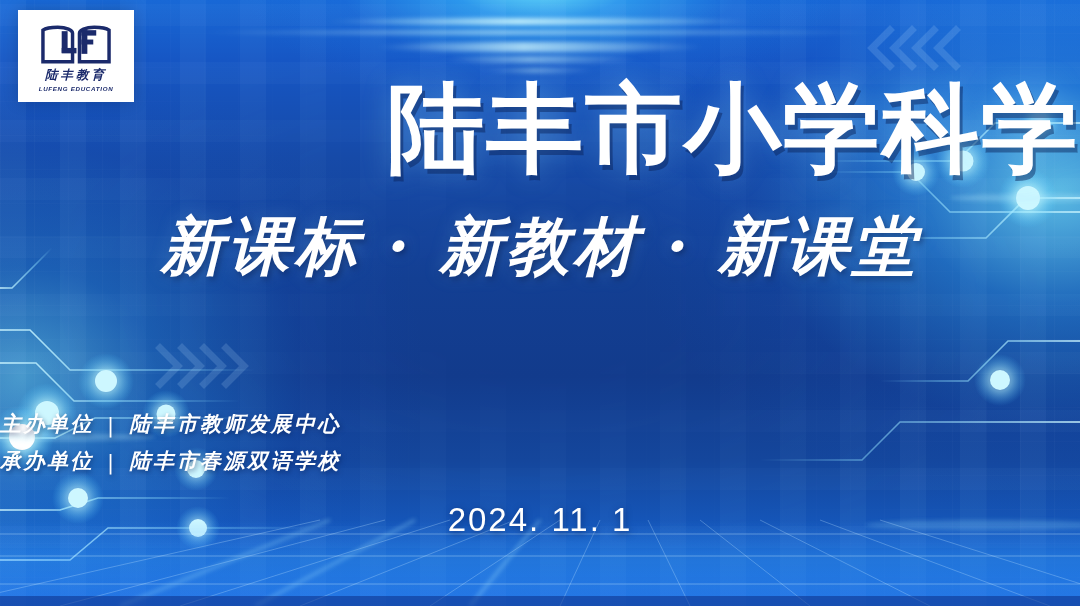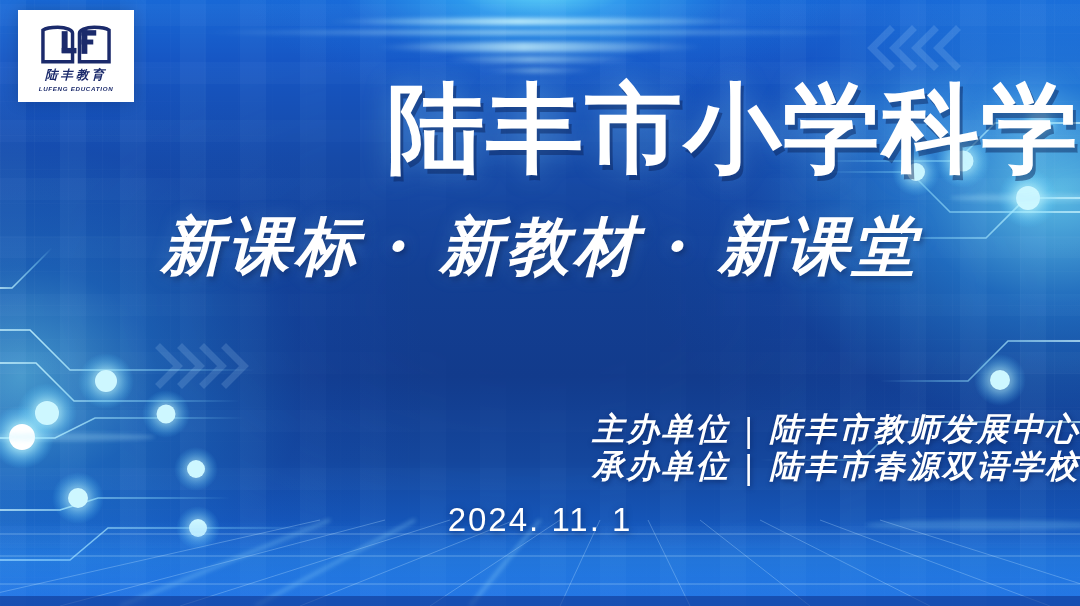--- a/index.html
+++ b/index.html
@@ -93,25 +93,25 @@
     color:#ffffff;white-space:nowrap;
     font-family:"DejaVu Serif","Liberation Serif",serif;
     font-weight:bold;
     font-style:italic;
     text-shadow:2px 3px 6px rgba(6,26,78,.55), 0 0 18px rgba(160,230,255,.25);
   }
   #sub1{top:215px;font-size:63px;line-height:1;letter-spacing:4px;}
   #sub2{top:295px;font-size:63px;line-height:1;letter-spacing:6px;}
 
   .org{
-    position:absolute;left:0;right:0;text-align:right;
+    position:absolute;left:0;right:0;text-align:left;
     color:#ffffff;white-space:nowrap;
     font-family:"DejaVu Serif","Liberation Serif",serif;
     font-weight:bold;font-style:italic;
-    font-size:32px;line-height:1;letter-spacing:2.5px;
+    font-size:21px;line-height:1;letter-spacing:2.5px;
     text-shadow:1px 2px 5px rgba(6,26,78,.55);
   }
   #org1{top:413px;}
   #org2{top:450px;}
   .org .bar{display:inline-block;padding:0 13px;font-style:normal;font-weight:normal;transform:translateY(1px);}
 
   #date{
     position:absolute;left:0;right:0;top:503px;text-align:center;
     color:#ffffff;
     font-family:"Liberation Sans","DejaVu Sans",sans-serif;

